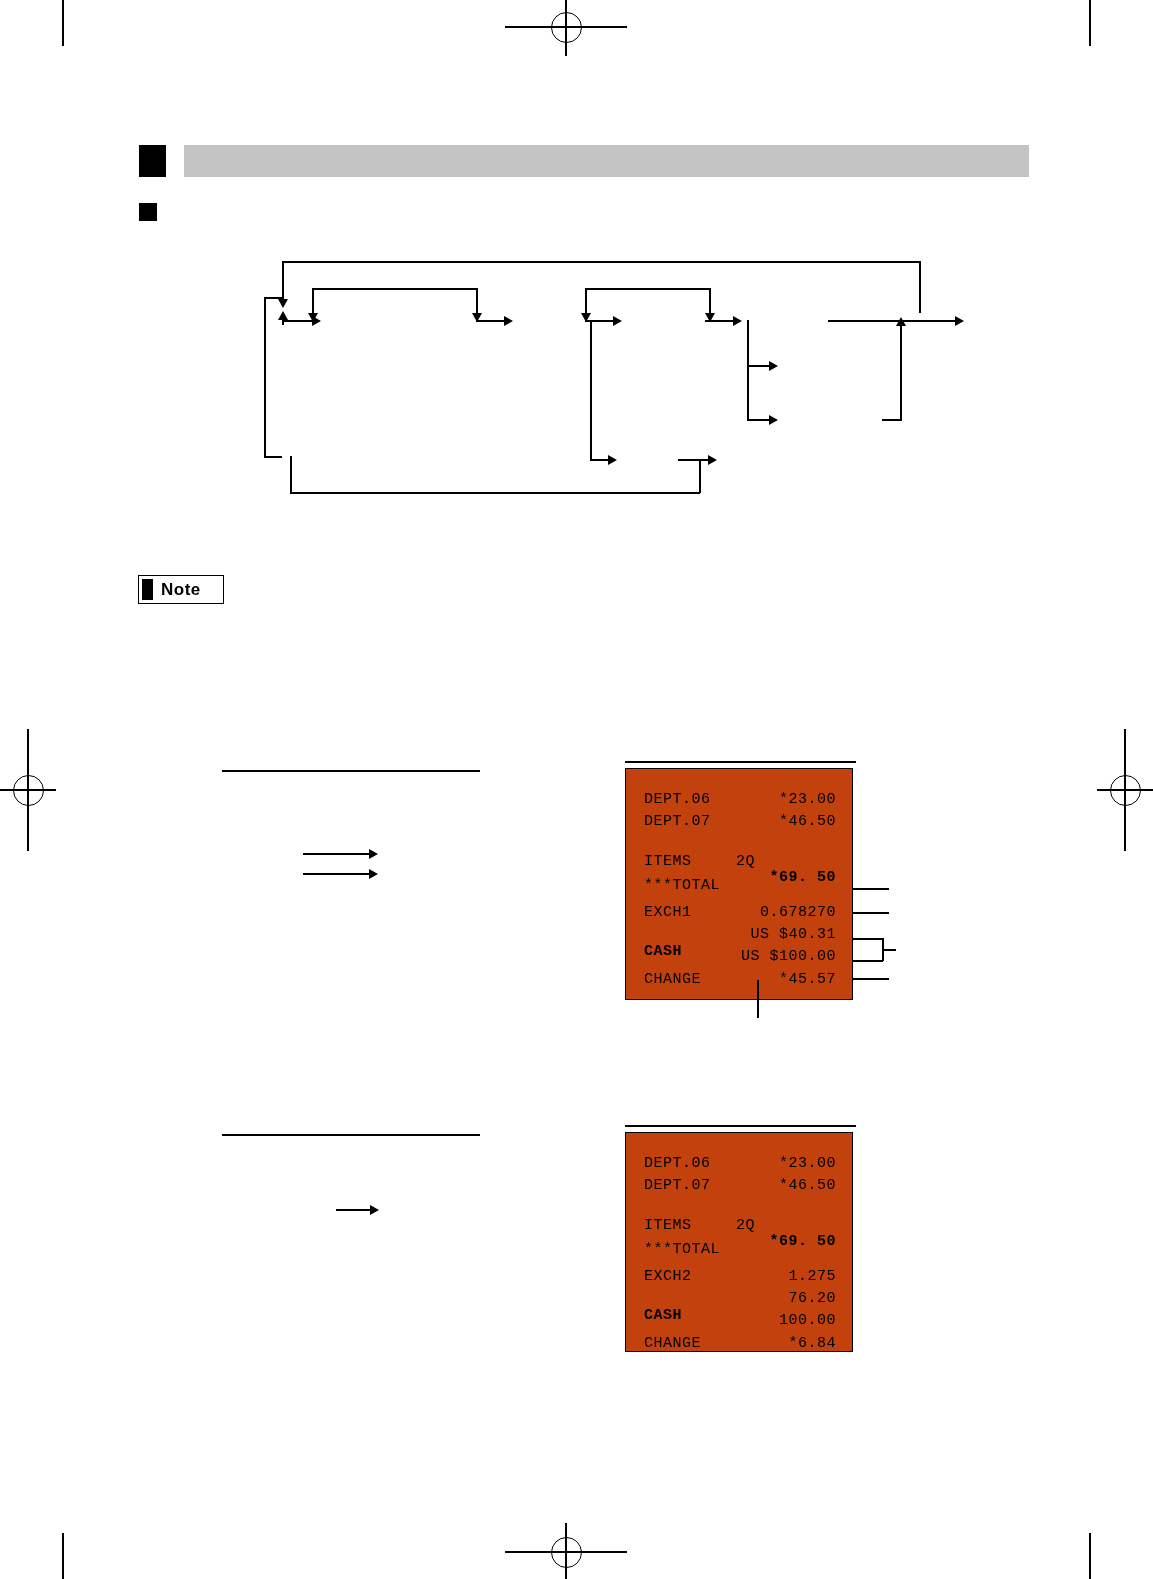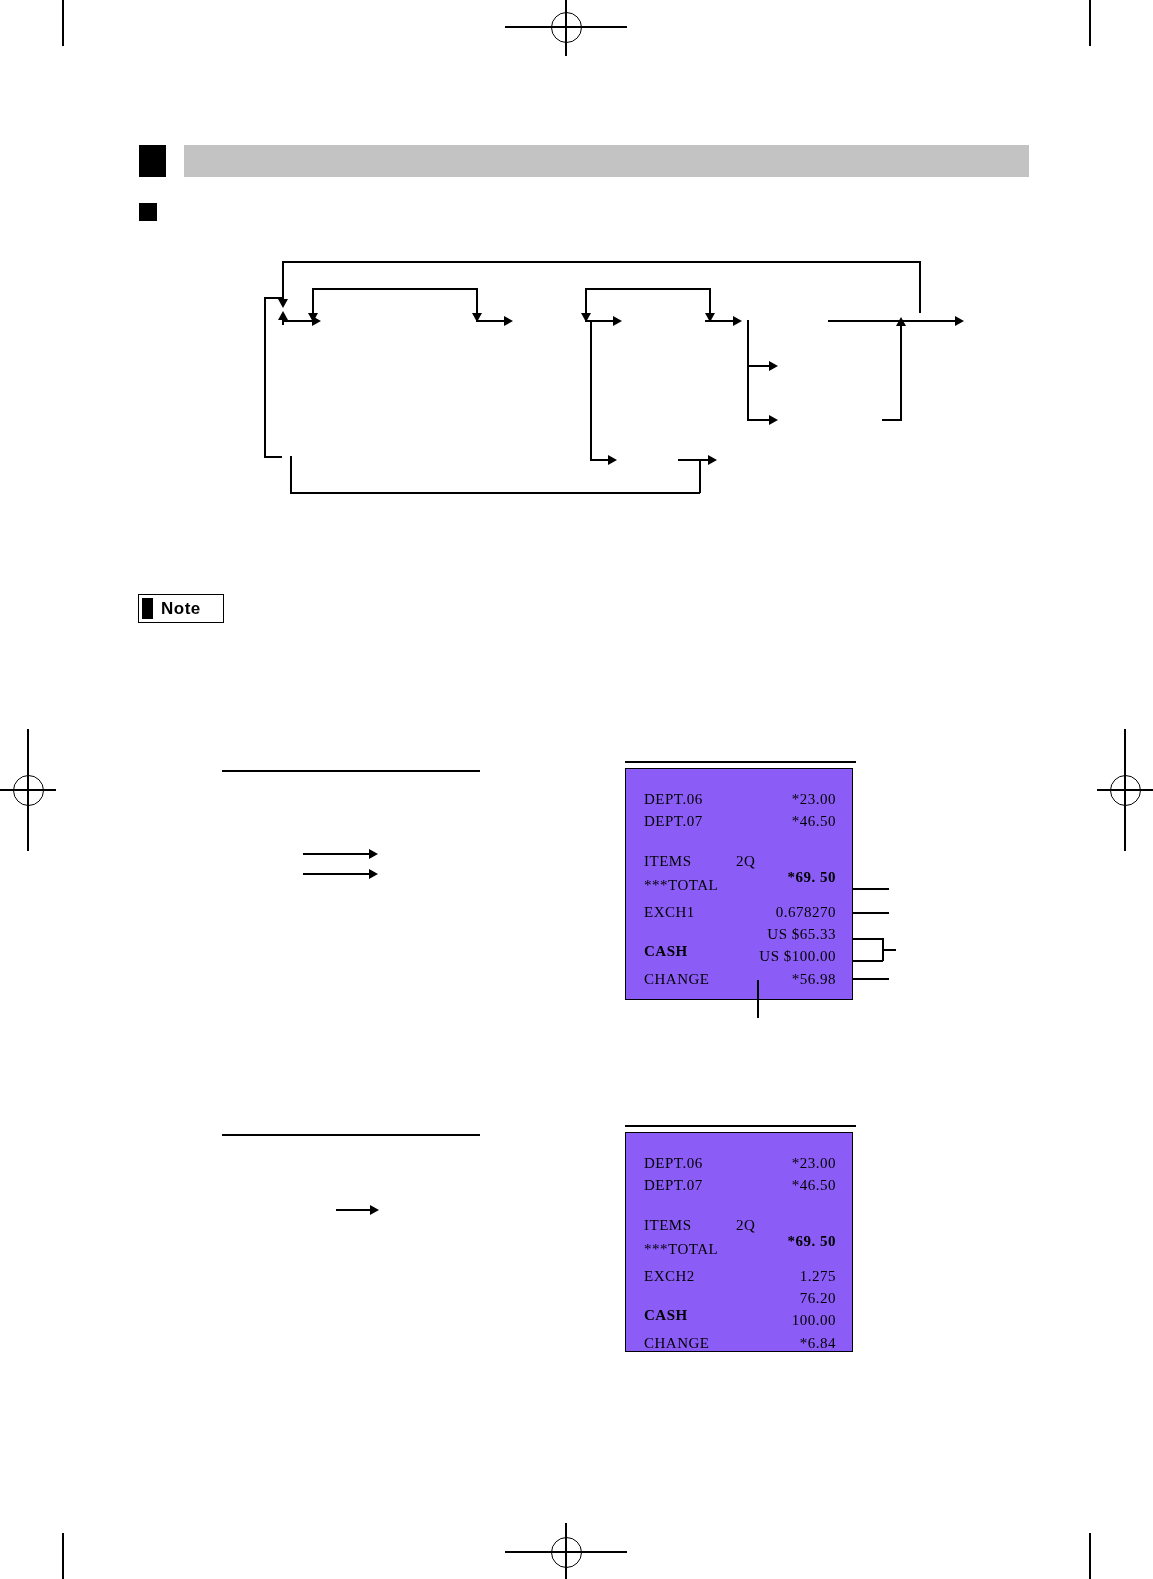--- a/index.html
+++ b/index.html
@@ -50,21 +50,21 @@
     top: 203px;
     width: 18px;
     height: 18px;
     background: #000000;
   }
 
   
   .note-badge {
     position: absolute;
     left: 138px;
-    top: 594px;
+    top: 575px;
     width: 86px;
     height: 29px;
     border: 1.5px solid #000;
     box-sizing: border-box;
     background: #fff;
   }
   .note-badge .bar {
     position: absolute;
     left: 3px;
     top: 3px;
@@ -119,23 +119,23 @@
   
   .rule {
     position: absolute;
     height: 1.5px;
     background: #000;
   }
 
   .receipt {
     position: absolute;
     border: 1.5px solid #000;
-    background: #8b5cf6;
+    background: #c2410c;
     box-sizing: border-box;
-    font-family: Liberation Serif, serif;
+    font-family: Liberation Mono, monospace;
   }
   .receipt .row {
     position: absolute;
     white-space: pre;
     font-size: 15px;
     letter-spacing: 0.5px;
   }
   .receipt .lbl { position: absolute; left: 18px; }
   .receipt .val { position: absolute; right: 16px; text-align: right; }
   .big {
@@ -265,27 +265,27 @@
 
   <div class="row lbl" style="top:84px;">ITEMS</div>
   <div class="row" style="left:110px; top:84px;">2Q</div>
 
   <div class="row lbl" style="top:108px;">***TOTAL</div>
   <div class="row val big" style="top:100px;">*69. 50</div>
 
   <div class="row lbl" style="top:135px;">EXCH1</div>
   <div class="row val" style="top:135px;">0.678270</div>
 
-  <div class="row val" style="top:157px;">US $65.33</div>
+  <div class="row val" style="top:157px;">US $40.31</div>
 
   <div class="row lbl cash-word" style="top:174px;">CASH</div>
   <div class="row val" style="top:179px;">US $100.00</div>
 
   <div class="row lbl" style="top:202px;">CHANGE</div>
-  <div class="row val" style="top:202px;">*56.98</div>
+  <div class="row val" style="top:202px;">*45.57</div>
 </div>
 
 <div class="callout" style="left:853px; top:888px; width:36px; height:1.5px;"></div>
 <div class="callout" style="left:853px; top:912px; width:36px; height:1.5px;"></div>
 <div class="callout" style="left:853px; top:938px; width:30px; height:1.5px;"></div>
 <div class="callout" style="left:853px; top:960px; width:30px; height:1.5px;"></div>
 <div class="callout" style="left:882px; top:938px; width:1.5px; height:23px;"></div>
 <div class="callout" style="left:882px; top:949px; width:14px; height:1.5px;"></div>
 <div class="callout" style="left:853px; top:978px; width:36px; height:1.5px;"></div>
 <div class="callout" style="left:757px; top:980px; width:1.5px; height:38px;"></div>

